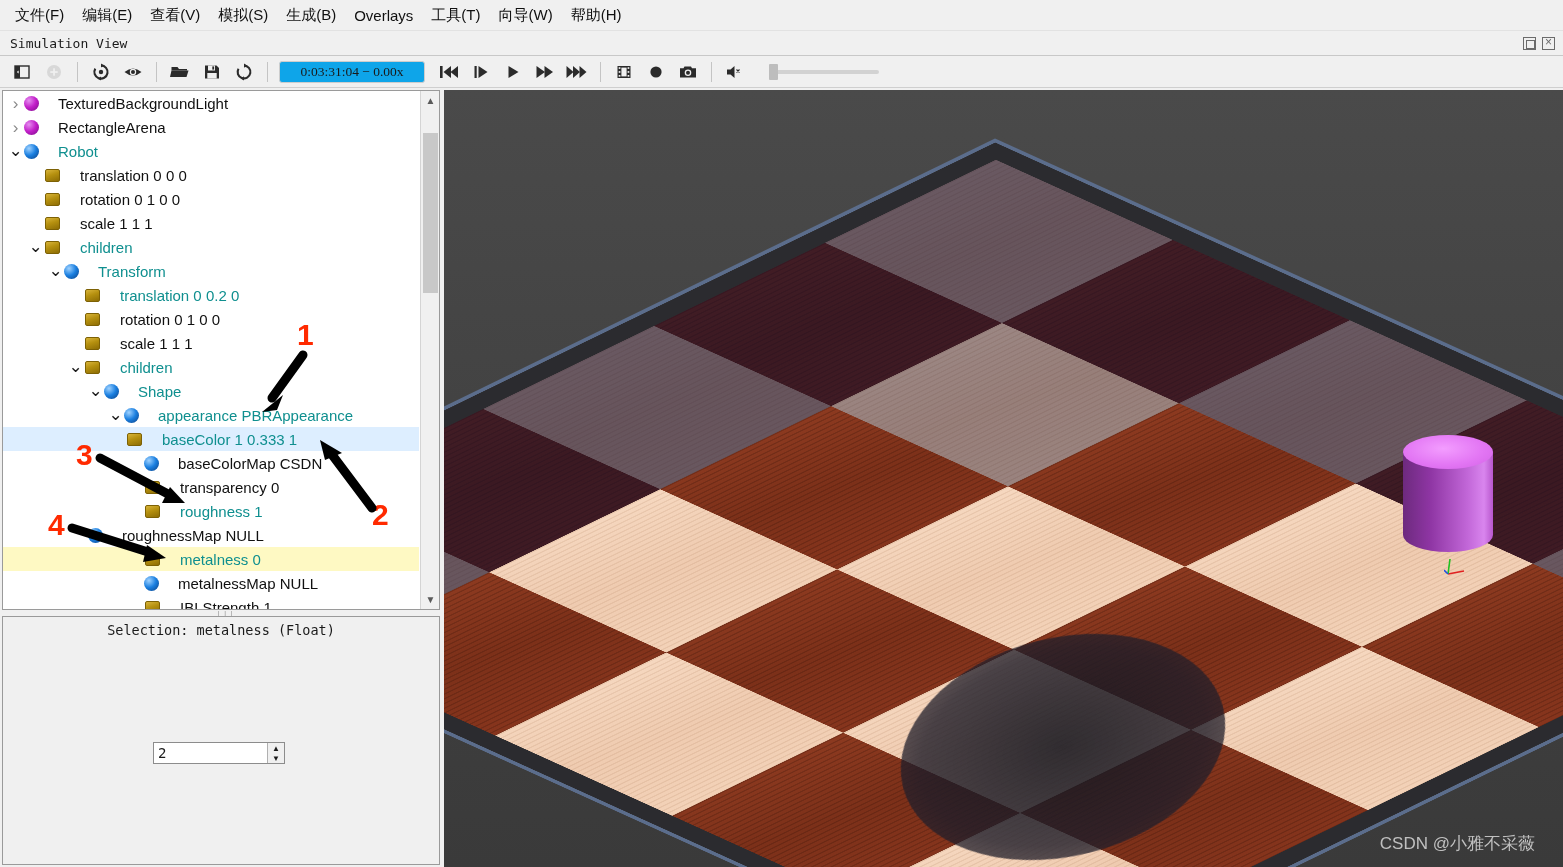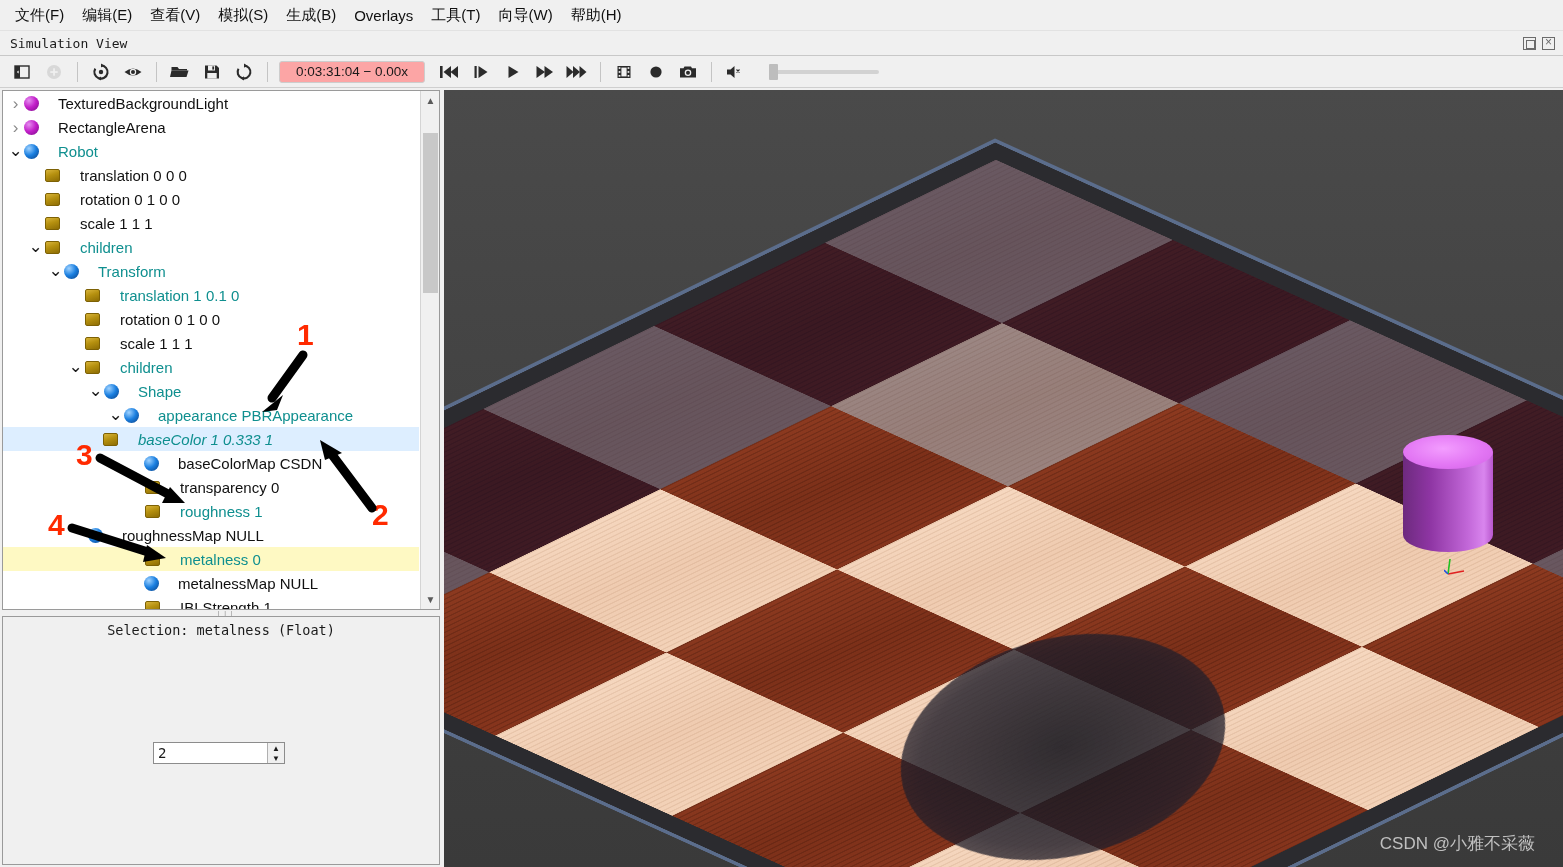--- a/index.html
+++ b/index.html
@@ -66,24 +66,24 @@
     display: flex; align-items: center; justify-content: center;
     cursor: pointer; color: #2b2b2b;
   }
   .tb.disabled { opacity: .28; cursor: default; }
   .tb svg { display: block; }
   .sep {
     width: 1px; height: 20px; background: #c4c4c4; margin: 0 7px;
   }
   .timefield {
     height: 22px; min-width: 146px; max-width: 146px;
-    background: #fca5a5; border: 1px solid #cdcdcd;
+    background: #0ea5e9; border: 1px solid #cdcdcd;
     border-radius: 3px;
     display: flex; align-items: center; justify-content: center;
-    font-family: Liberation Sans, sans-serif;
+    font-family: Liberation Serif, serif;
     font-size: 13.5px; color: #1a1a1a;
     overflow: hidden; white-space: nowrap;
     margin: 0 8px 0 4px;
   }
   .volwrap {
     display: flex; align-items: center; margin-left: 18px; width: 120px;
   }
   .volslider {
     position: relative; width: 110px; height: 4px;
     background: #d2d2d2; border-radius: 2px;
@@ -484,21 +484,21 @@
           <span class="tlabel teal">children</span>
         </div>
         <div class="trow" style="padding-left: 44px;">
           <div class="twist open" style="font-size: 17px; line-height: 8px;">⌄</div>
           <div class="nodeicon sphere-blue"></div>
           <span class="tlabel teal">Transform</span>
         </div>
         <div class="trow" style="padding-left: 64px;">
           <div class="twist"></div>
           <div class="nodeicon cube-gold"></div>
-          <span class="tlabel teal">translation 1 0.1 0</span>
+          <span class="tlabel teal">translation 0 0.2 0</span>
         </div>
         <div class="trow" style="padding-left: 64px;">
           <div class="twist"></div>
           <div class="nodeicon cube-gold"></div>
           <span class="tlabel">rotation 0 1 0 0</span>
         </div>
         <div class="trow" style="padding-left: 64px;">
           <div class="twist"></div>
           <div class="nodeicon cube-gold"></div>
           <span class="tlabel">scale 1 1 1</span>
@@ -511,21 +511,21 @@
         <div class="trow" style="padding-left: 84px;">
           <div class="twist open" style="font-size: 17px; line-height: 8px;">⌄</div>
           <div class="nodeicon sphere-blue"></div>
           <span class="tlabel teal">Shape</span>
         </div>
         <div class="trow" style="padding-left: 104px;">
           <div class="twist open" style="font-size: 17px; line-height: 8px;">⌄</div>
           <div class="nodeicon sphere-blue"></div>
           <span class="tlabel teal">appearance PBRAppearance</span>
         </div>
-        <div class="trow sel-blue" style="padding-left: 82px; font-style: italic;">
+        <div class="trow sel-blue" style="padding-left: 106px;">
           <div class="twist"></div>
           <div class="nodeicon cube-gold"></div>
           <span class="tlabel teal">baseColor 1 0.333 1</span>
         </div>
         <div class="trow" style="padding-left: 124px;">
           <div class="twist"></div>
           <div class="nodeicon sphere-blue"></div>
           <span class="tlabel">baseColorMap CSDN</span>
         </div>
         <div class="trow" style="padding-left: 124px;">

